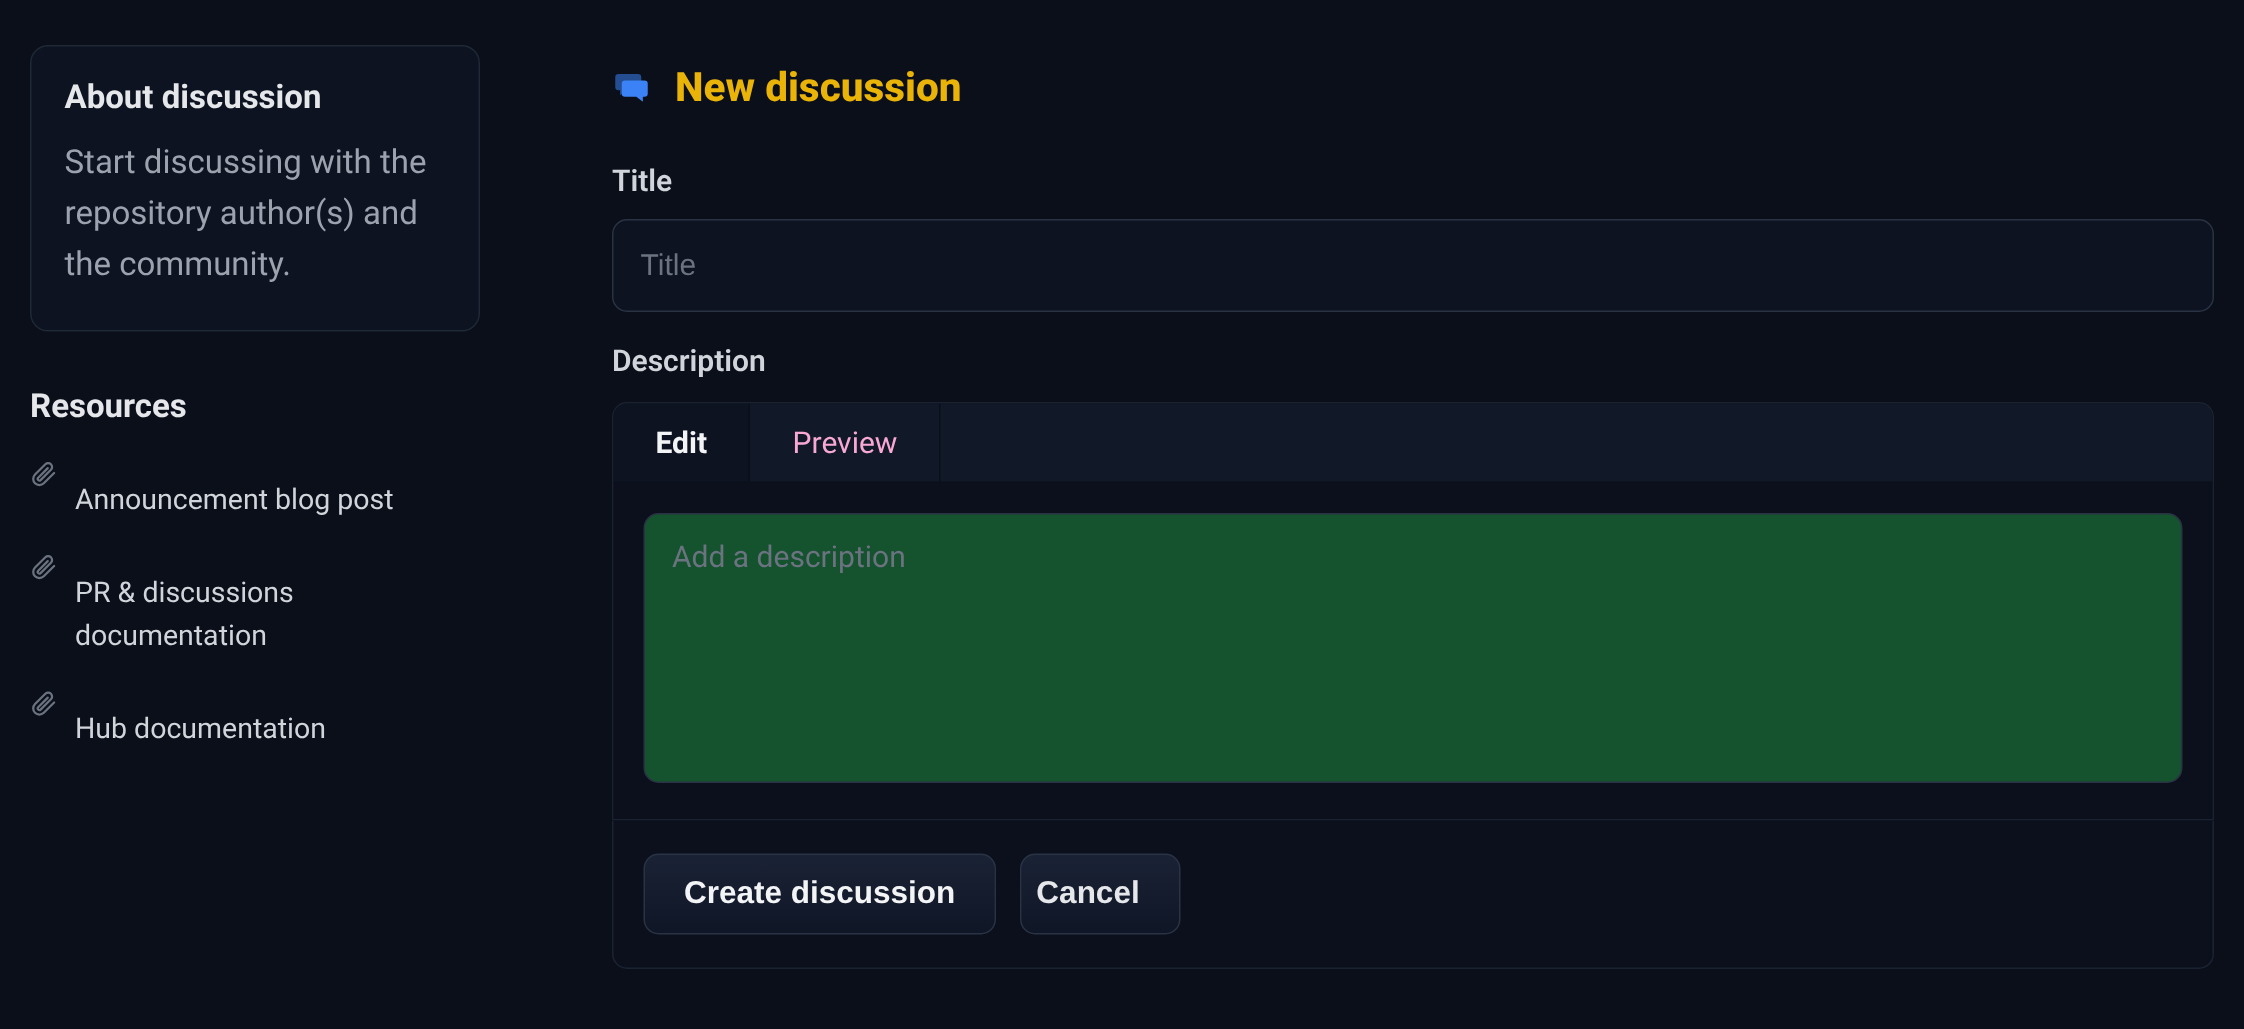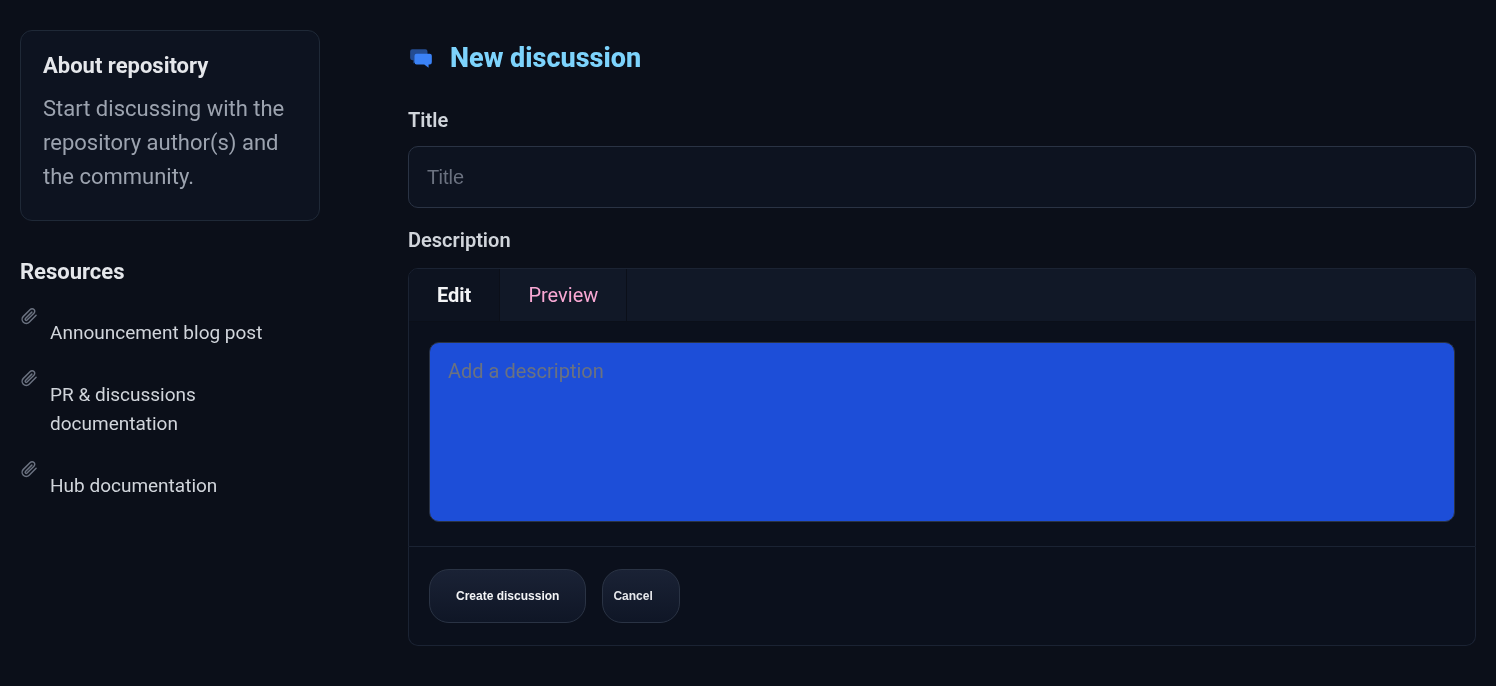--- a/index.html
+++ b/index.html
@@ -82,21 +82,21 @@
     margin-bottom: 34px;
   }
   .heading-icon {
     width: 26px;
     height: 26px;
     color: #3b82f6;
   }
   .page-title {
     font-size: 27px;
     font-weight: 800;
-    color: #7dd3fc;
+    color: #eab308;
   }
   .field-label {
     font-size: 20px;
     font-weight: 600;
     color: #d1d5db;
     margin-bottom: 14px;
   }
   .title-input {
     width: 100%;
     height: 62px;
@@ -135,21 +135,21 @@
     color: #f3f4f6;
     font-weight: 700;
   }
   .editor-wrap {
     padding: 20px;
     background: #0b101c;
   }
   .desc-textarea {
     width: 100%;
     height: 180px;
-    background: #1d4ed8;
+    background: #14532d;
     border: 1px solid #2a3344;
     border-radius: 10px;
     padding: 16px 18px;
     font-size: 20px;
     color: #e5e7eb;
     outline: none;
     resize: none;
     font-family: inherit;
   }
   .desc-textarea::placeholder { color: #6b7280; }
@@ -158,40 +158,40 @@
     border-top: none;
     border-radius: 0 0 10px 10px;
     padding: 22px 20px;
     display: flex;
     gap: 16px;
     background: #0b101c;
   }
   .btn {
     height: 54px;
     padding: 0 26px;
-    border-radius: 20px;
+    border-radius: 10px;
     border: 1px solid #2a3344;
     background: linear-gradient(180deg, #1a2235 0%, #0f1626 100%);
     color: #f3f4f6;
-    font-size: 12px;
+    font-size: 21px;
     font-weight: 700;
     cursor: pointer;
     display: inline-flex;
     align-items: center;
     justify-content: center;
   }
   .btn.secondary { font-weight: 600; color: #e5e7eb; padding-left: 10px; }
 </style>
 </head>
 <body>
 
 <div class="page">
   <aside class="sidebar">
     <div class="about-card">
-      <div class="about-title">About repository</div>
+      <div class="about-title">About discussion</div>
       <div class="about-text">Start discussing with the repository author(s) and the community.</div>
     </div>
     <div class="resources-title">Resources</div>
     <ul class="resources-list">
       <li>
         <svg class="clip-icon" viewBox="0 0 24 24" fill="none" stroke="currentColor" stroke-width="2" stroke-linecap="round" stroke-linejoin="round">
             <path d="M21.44 11.05l-9.19 9.19a5.5 5.5 0 0 1-7.78-7.78l9.19-9.19a3.5 3.5 0 0 1 4.95 4.95L9.41 17.41a1.5 1.5 0 0 1-2.12-2.12l8.49-8.49"></path>
           </svg>
         <a href="#">Announcement blog post</a>
       </li>

